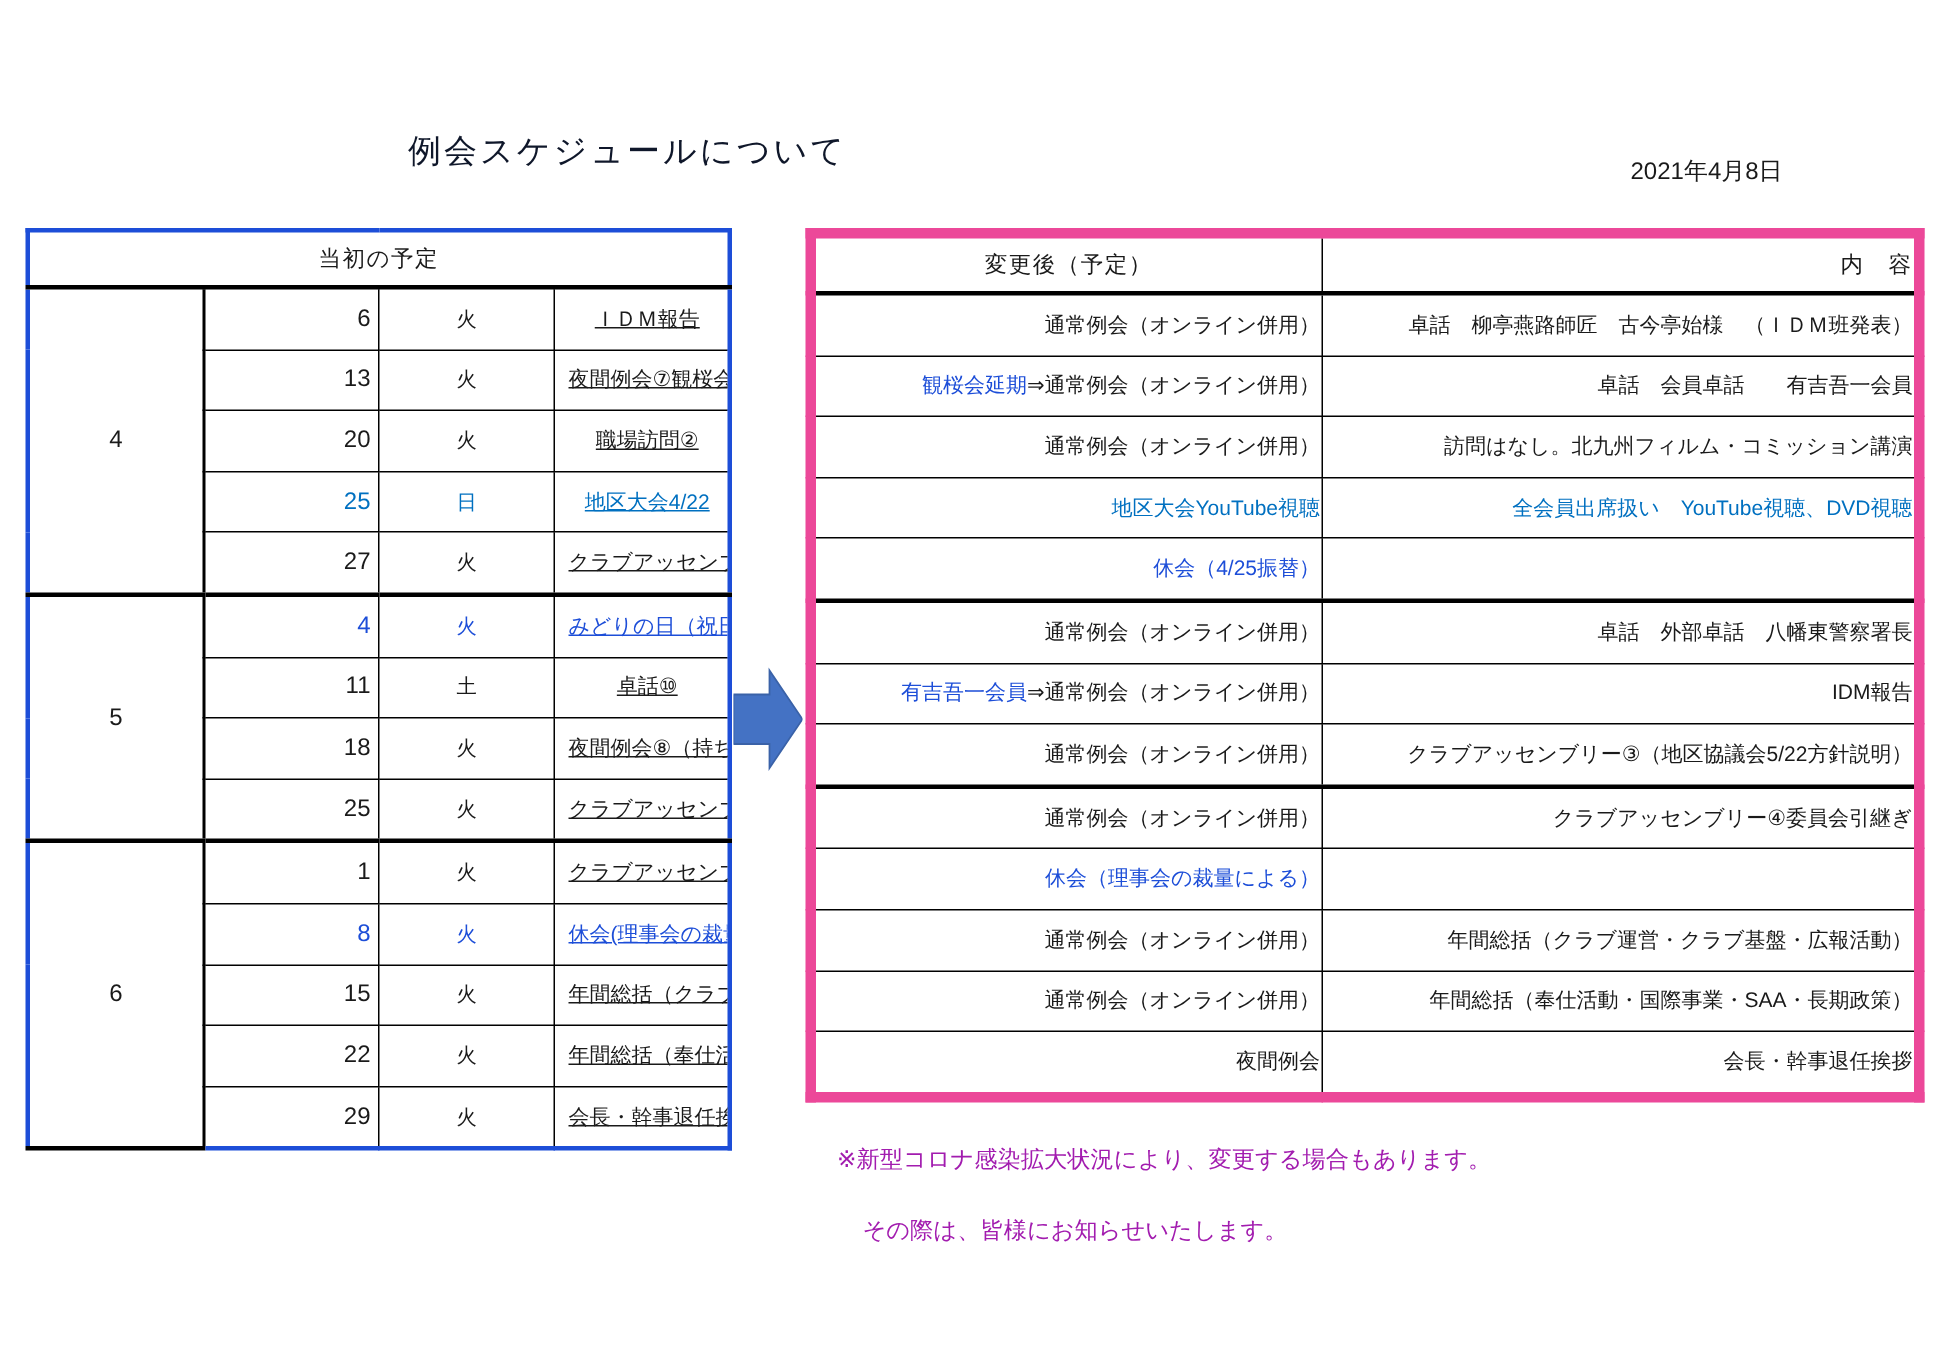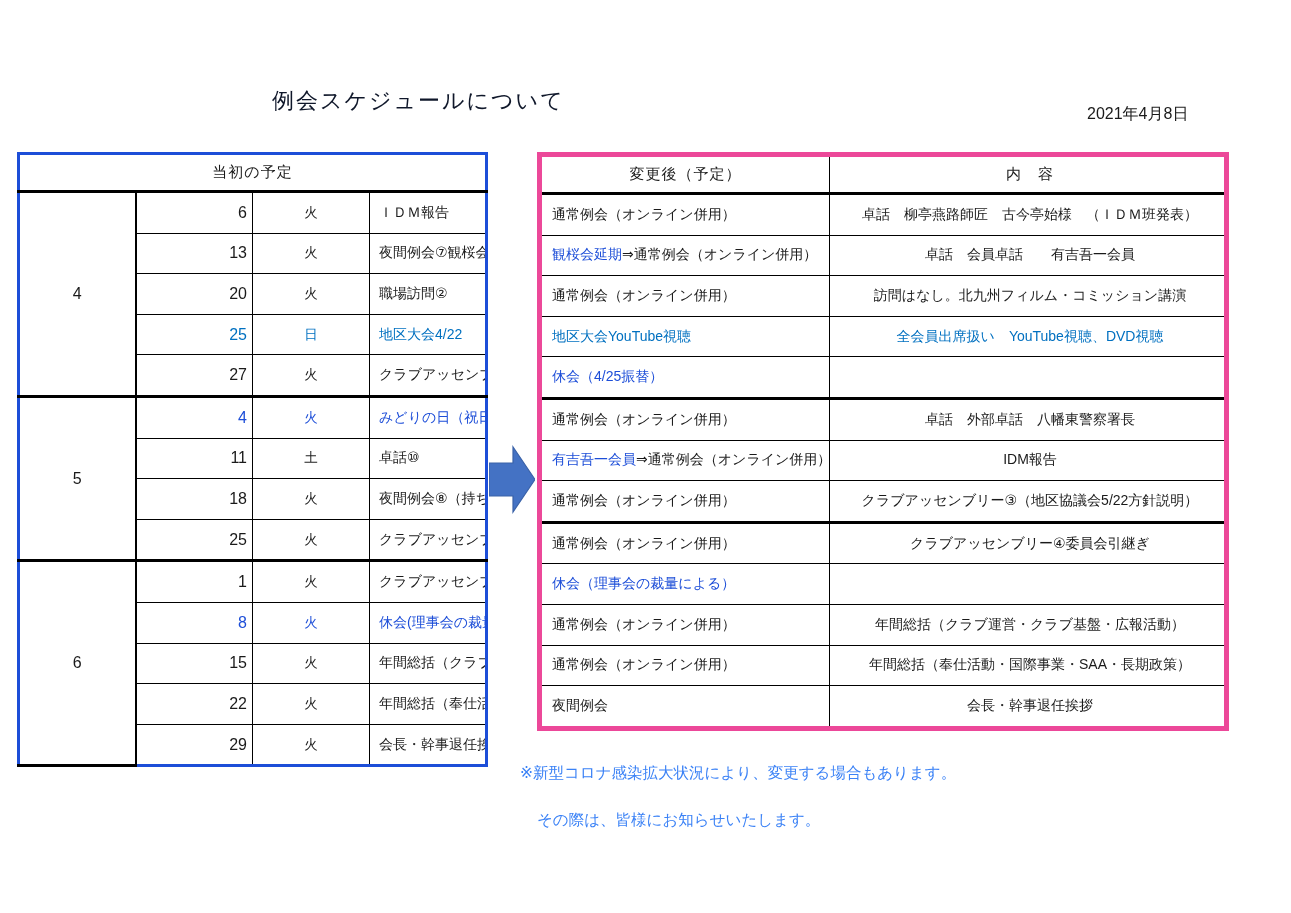--- a/index.html
+++ b/index.html
@@ -18,36 +18,36 @@
   table{border-collapse:collapse;table-layout:fixed;position:absolute;top:152px;}
   td,th{border:1px solid #000;font-weight:normal;overflow:hidden;white-space:nowrap;}
 
   
   #left-table{left:17px;width:471px;border:3px solid #1d4ed8;}
   #left-table .hdr{height:33px;text-align:center;font-size:15px;letter-spacing:1px;border-bottom:3px solid #000;}
   #left-table td{height:37.6px;font-size:14px;}
   #left-table .month{width:37px;text-align:center;font-size:16px;border-right:2px solid #000;border-bottom:3px solid #000;}
   #left-table .day{width:42px;text-align:right;padding-right:5px;font-size:16px;}
   #left-table .wd{width:23px;text-align:center;font-size:13.5px;padding:0;}
-  #left-table .ev{text-align:left;padding-left:9px;}
+  #left-table .ev{text-align:center;padding-left:9px;text-decoration:underline;}
   tr.gend td{border-bottom:3px solid #000;}
 
   
-  #right-table{left:537px;width:692px;border:5px solid #ec4899;}
+  #right-table{left:537px;width:746px;border:7px solid #ec4899;}
   #right-table .hdr{height:33px;text-align:center;font-size:15px;letter-spacing:1px;border-bottom:3px solid #000;}
   #right-table td{height:37.6px;font-size:14px;}
-  #right-table .chg{width:292px;text-align:left;padding-left:10px;}
-  #right-table .cnt{width:386px;text-align:center;padding-left:7px;border-left:1.5px dotted #333;}
+  #right-table .chg{width:292px;text-align:right;padding-left:10px;}
+  #right-table .cnt{width:386px;text-align:right;padding-left:7px;border-left:1.5px dotted #333;}
 
   .red{color:#1d4ed8;}
   .blue{color:#0070C0;}
 
   .arrow{position:absolute;left:489px;top:444px;width:46px;height:71px;}
 
-  .notes{position:absolute;left:520px;top:763px;font-size:15.5px;color:#3b82f6;}
+  .notes{position:absolute;left:558px;top:763px;font-size:15.5px;color:#a21caf;}
   .notes .line2{margin-top:26px;margin-left:17px;}
 </style>
 </head>
 <body>
 
 <div class="page-title">例会スケジュールについて</div>
 <div class="doc-date">2021年4月8日</div>
 
 <table id="left-table">
   <tbody>

